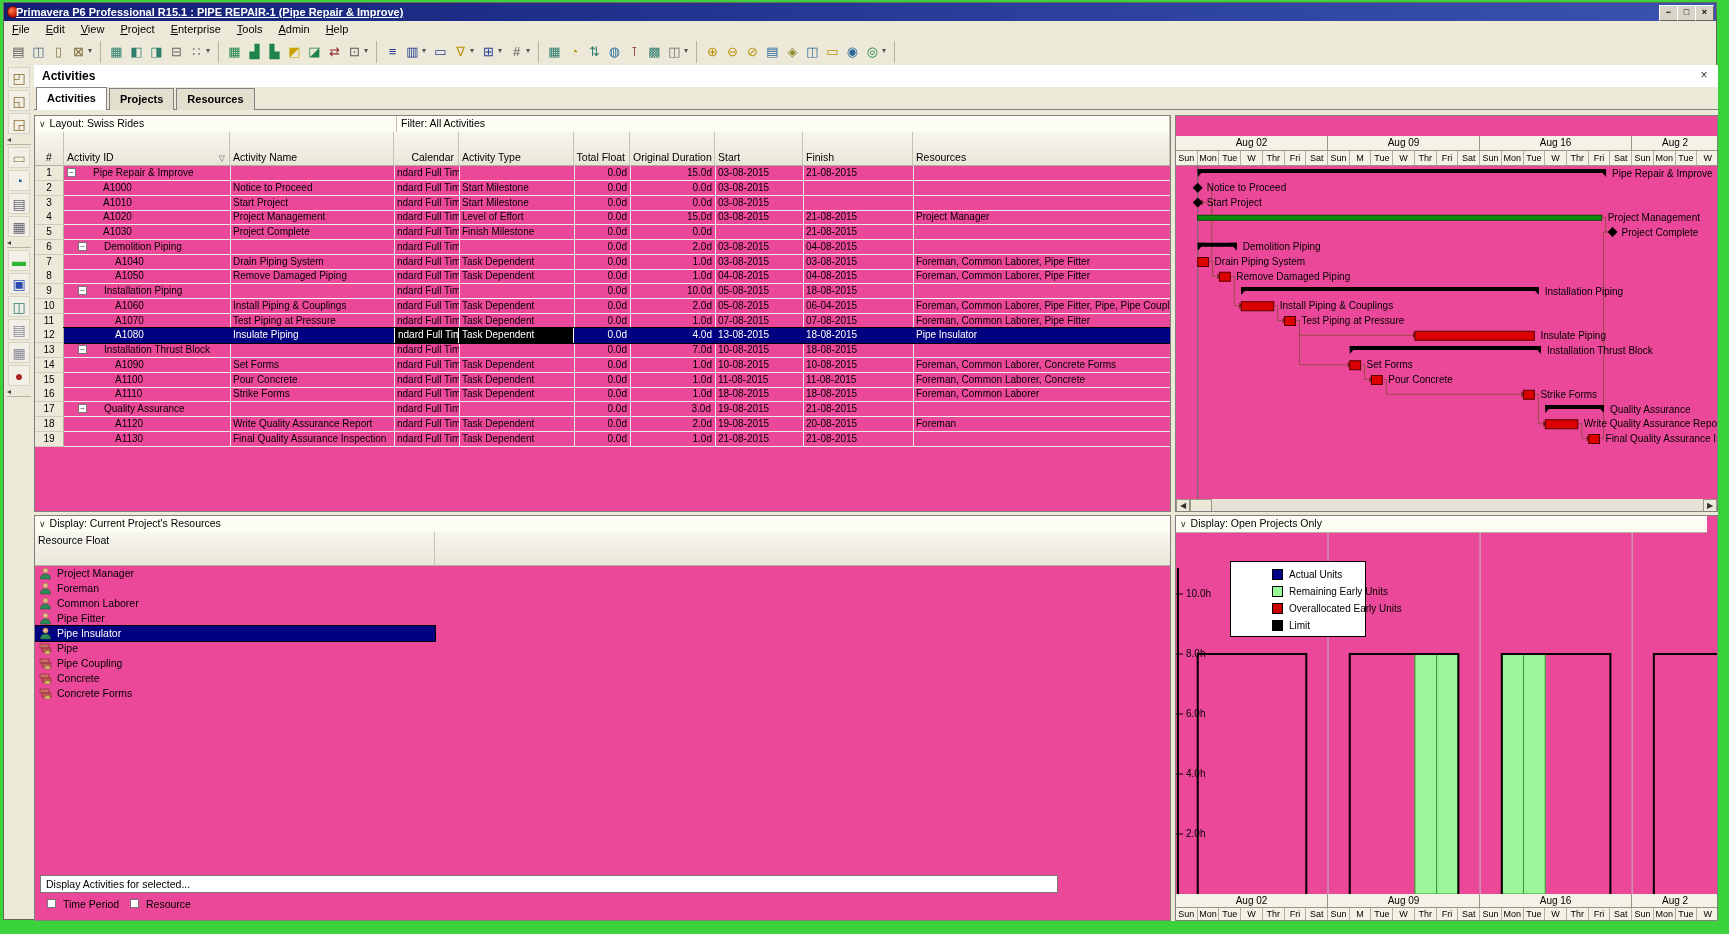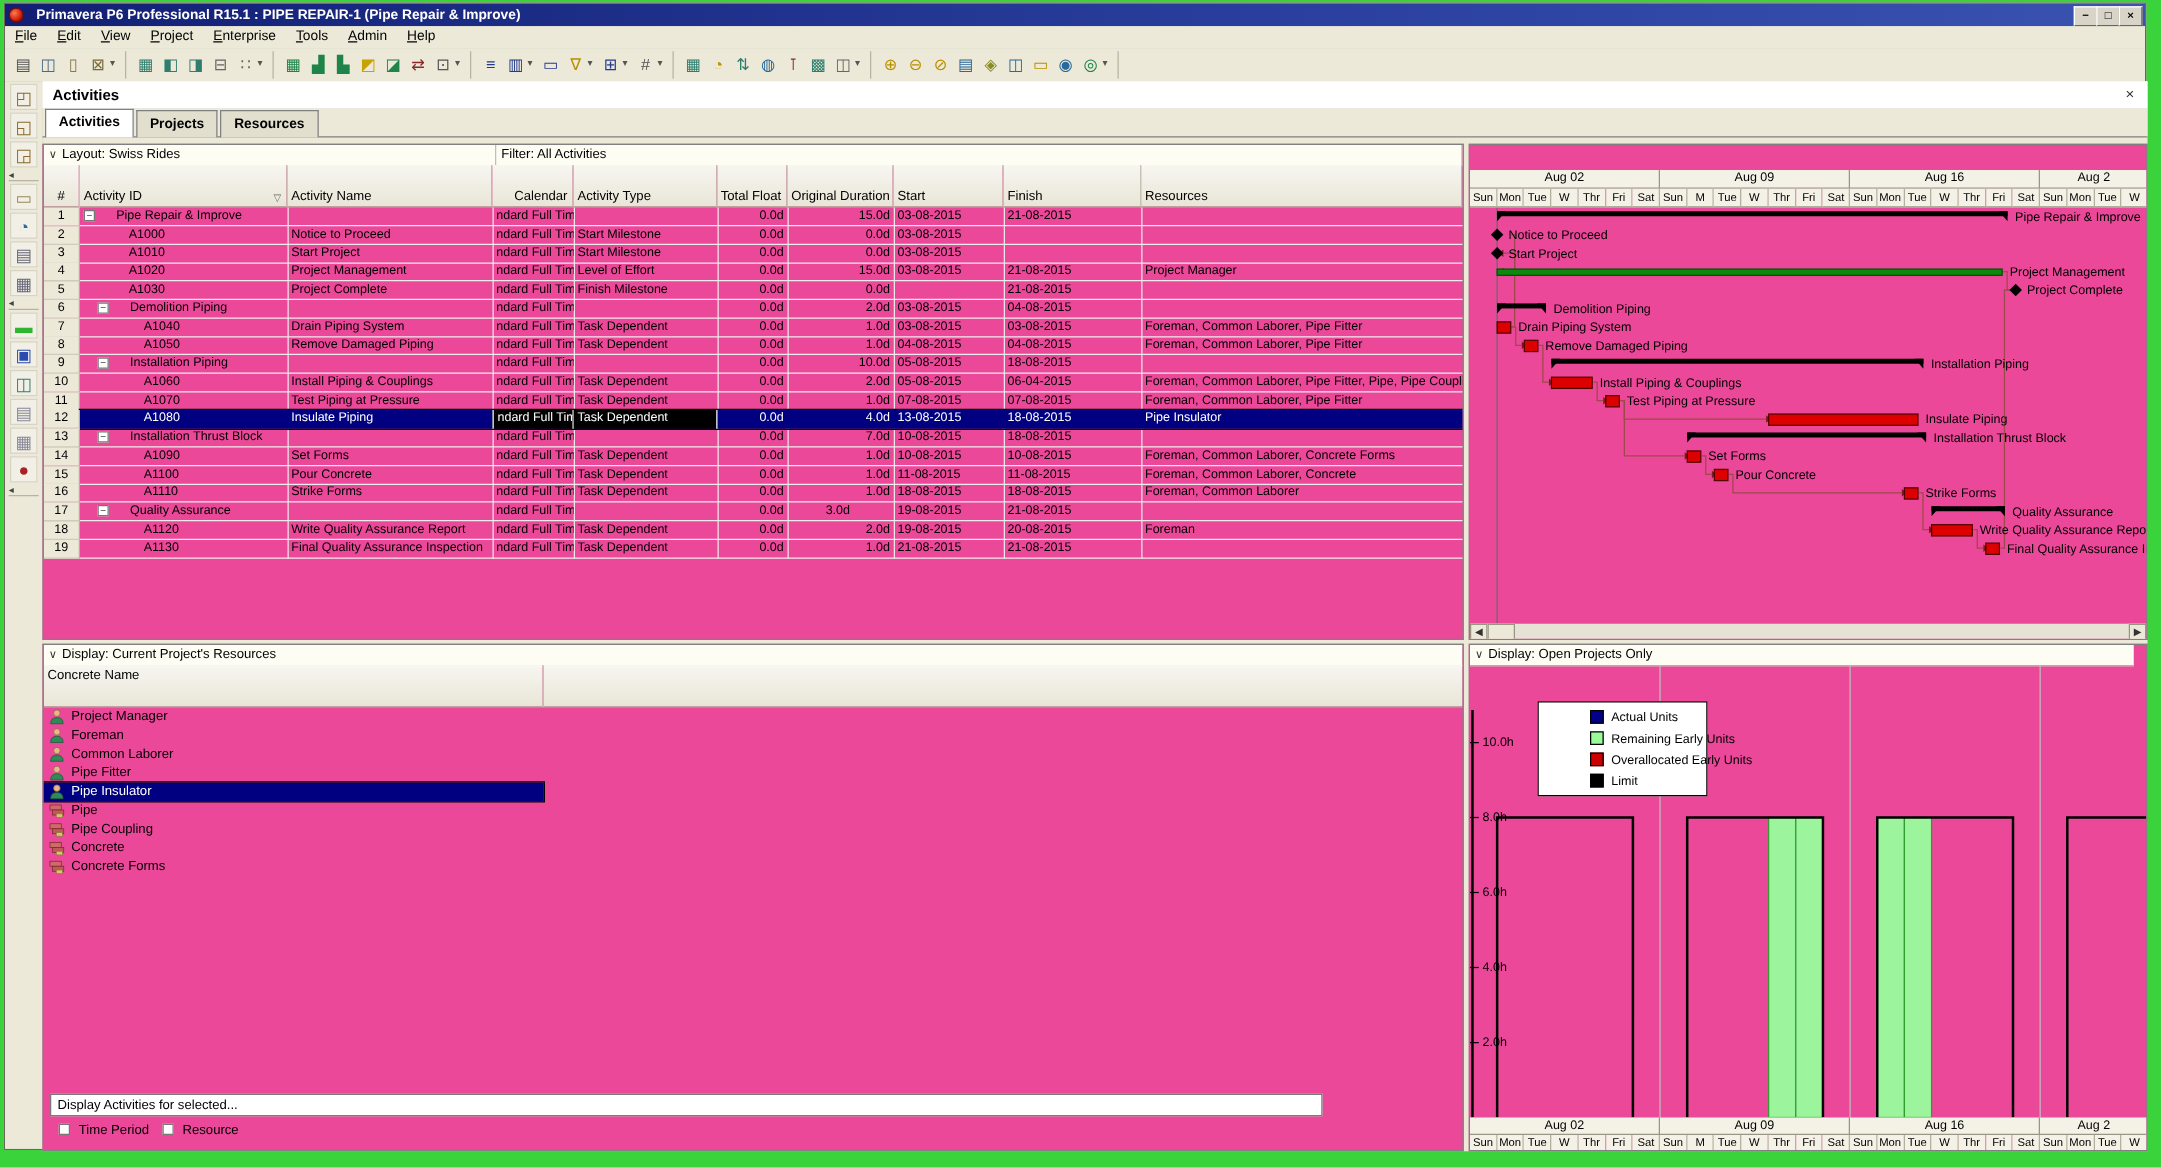--- a/index.html
+++ b/index.html
@@ -2,21 +2,21 @@
 <html><head>
 <meta charset="utf-8">
 <style>
   html,body{margin:0;padding:0;}
   body{width:1729px;height:934px;background:#3bd33b;font-family:"Liberation Sans",sans-serif;-webkit-font-smoothing:none;}
   #desktop{position:relative;width:1729px;height:934px;overflow:hidden;}
   #win{position:absolute;left:3px;top:2px;width:1714px;height:918px;background:#ece9d8;border:1px solid #6a675a;box-sizing:border-box;}
   
   #titlebar{position:absolute;left:0;top:0;width:100%;height:18px;background:linear-gradient(90deg,#121f74,#2a3f9e 60%,#3a52b0);color:#fff;font-size:11px;font-weight:bold;line-height:18px;}
   #title-icon{position:absolute;left:3px;top:3px;width:12px;height:12px;border-radius:6px;background:radial-gradient(circle at 35% 35%,#ff7a50,#c41200 70%);border:1px solid #7a0c00;box-sizing:border-box;}
-  #title-text{position:absolute;left:25px;top:0;white-space:nowrap;}
+  #title-text{position:absolute;left:12px;top:0;white-space:nowrap;text-decoration:underline;}
   .winbtn{position:absolute;top:2px;width:17px;height:14px;background:#d8d4c8;border:1px solid #fff;border-right-color:#6a675a;border-bottom-color:#6a675a;font-size:9px;line-height:12px;text-align:center;color:#000;}
   
   #menubar{position:absolute;left:0;top:18px;width:100%;height:18px;background:#ece9d8;border-bottom:1px solid #d0cdbd;font-size:11px;}
   .menu-item{display:inline-block;padding:2px 8px 0 8px;height:16px;color:#000;}
   
   #toolbar{position:absolute;left:0;top:36px;width:100%;height:26px;background:#ece9d8;border-bottom:1px solid #b8b4a2;}
   .tgroup{display:inline-block;height:22px;margin:2px 1px 0 2px;padding:0 4px 0 2px;border-right:1px solid #b8b4a2;vertical-align:top;}
   .ticon{display:inline-block;width:19px;height:19px;margin:1px 0 0 1px;text-align:center;font-size:13px;line-height:19px;vertical-align:top;}
   .tdd{display:inline-block;width:8px;font-size:8px;color:#555;line-height:19px;vertical-align:top;}
   
@@ -367,21 +367,21 @@
               <div class="cell" style="left:878px;width:257px;color:#000;">Foreman, Common Laborer</div>
               <div class="rowline" style="top:14px;"></div>
             </div>
             <div class="trow" style="top:236px;">
               <div class="numcell">17</div>
               <div class="cbox" style="left:43px;">−</div>
               <div class="cell" style="left:66px;width:293px;color:#000;">Quality Assurance</div>
               <div class="cell r" style="left:359px;width:65px;color:#000;">ndard Full Time</div>
               <div class="cell" style="left:424px;width:115px;color:#000;"></div>
               <div class="cell r" style="left:539px;width:56px;color:#000;">0.0d</div>
-              <div class="cell" style="left:563px;width:85px;color:#000;text-align:right;">3.0d</div>
+              <div class="cell" style="left:594px;width:85px;color:#000;text-align:right;">3.0d</div>
               <div class="cell" style="left:680px;width:88px;color:#000;">19-08-2015</div>
               <div class="cell" style="left:768px;width:110px;color:#000;">21-08-2015</div>
               <div class="cell" style="left:878px;width:257px;color:#000;"></div>
               <div class="rowline" style="top:14px;"></div>
             </div>
             <div class="trow" style="top:250.75px;">
               <div class="numcell">18</div>
               <div class="cell" style="left:77px;width:118px;color:#000;">A1120</div>
               <div class="cell" style="left:195px;width:164px;color:#000;">Write Quality Assurance Report</div>
               <div class="cell r" style="left:359px;width:65px;color:#000;">ndard Full Time</div>
@@ -591,21 +591,21 @@
           <div class="sbthumb" style="left:14px;top:0;"></div>
           <div class="sbbtn" style="right:0;top:0;">▶</div>
         </div>
       </div>
 
       <div class="pane" id="res-pane" style="left:0;top:450px;width:1137px;height:406px;">
         <div class="optbar" style="width:1135px;">
           <div class="optcell" style="left:0;width:1135px;border-right:none;"><span class="chev">∨</span><span>Display: Current Project's Resources</span></div>
         </div>
         <div class="hdr" style="left:0;top:16px;width:400px;height:34px;">
-            <span class="lab" style="top:2px;bottom:auto;">Concrete Name</span>
+            <span class="lab" style="top:2px;bottom:auto;">Resource Float</span>
           </div>
         <div class="hdr" style="left:400px;top:16px;width:735px;height:34px;border-right:none;"></div>
         <div id="res-list" style="position:absolute;left:0;top:50px;width:1135px;height:140px;">
             <div class="rrow" style="top:0px;">
               <svg width="13" height="13" class="ricon">
                 <circle cx="6.5" cy="3.5" r="2.6" fill="#e8b88a" stroke="#8a6a4a" stroke-width="0.6"></circle>
                 <path d="M1.5 12 Q1.5 7 6.5 7 Q11.5 7 11.5 12 Z" fill="#2e8b57" stroke="#1a5a38" stroke-width="0.6"></path>
               </svg>
               <span class="nm">Project Manager</span>
             </div>

